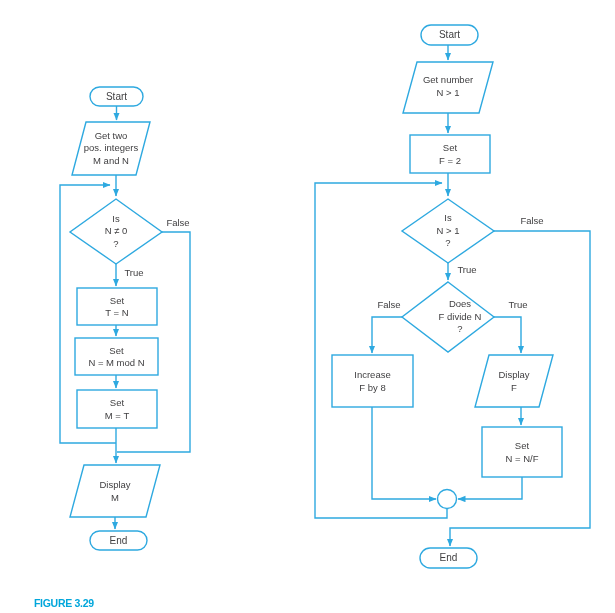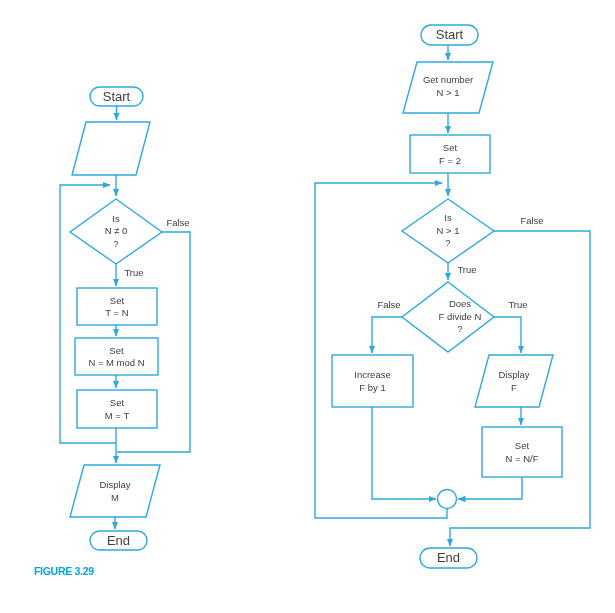--- a/index.html
+++ b/index.html
@@ -16,33 +16,34 @@
   .edge  { fill: none; stroke: var(--line); stroke-width: 1.4; }
   #arr path { fill: var(--line); stroke: none; }
   .lbl {
     position: absolute;
     transform: translate(-50%, -50%);
     font: 9.5px/12.5px "Liberation Sans", sans-serif;
     color: var(--node_text);
     white-space: pre-line;
     text-align: center;
   }
-  .lbl.term { font-size: 13px; }
+  .lbl.term { font-size: 10px; }
   .caption {
     position: absolute;
     display: flex;
     gap: 13px;
     align-items: flex-start;
   }
   .cap-label {
     font: bold 10.5px/16px "Liberation Sans", sans-serif;
     letter-spacing: -0.3px;
     color: var(--caption_label);
     padding-top: 2px;
     white-space: nowrap;
+    margin-top: 32px;
   }
   .cap-text {
     font: bold 13px/20px "Liberation Serif", serif;
     color: var(--caption_text);
     white-space: pre-line;
   }
 </style>
 </head>
 <body>
 
@@ -94,20 +95,23 @@
       <line class="edge" x1="521" y1="407" x2="521" y2="425" marker-end="url(#arr)"></line>
       <rect class="shape" x="482" y="427" width="80" height="50"></rect>
       <path class="edge" d="M372,407 L372,499 L436,499" marker-end="url(#arr)"></path>
       <path class="edge" d="M522,477 L522,499 L458,499" marker-end="url(#arr)"></path>
       <circle class="shape" cx="447" cy="499" r="9.5"></circle>
       <rect class="shape" x="420" y="548" width="57" height="20" rx="10"></rect>
     </g>
   </svg>
 
   <div class="lbl term" style="left:116.5px; top:96.5px">Start</div>
+  <div class="lbl" style="left:111px; top:148.5px">Get two
+pos. integers
+M and N</div>
   <div class="lbl" style="left:116px; top:231.5px">Is
 N ≠ 0
 ?</div>
   <div class="lbl" style="left:178px; top:223px">False</div>
   <div class="lbl" style="left:134px; top:273px">True</div>
   <div class="lbl" style="left:117px; top:306.5px">Set
 T = N</div>
   <div class="lbl" style="left:116.5px; top:356.5px">Set
 N = M mod N</div>
   <div class="lbl" style="left:117px; top:409px">Set
@@ -125,21 +129,21 @@
 N &gt; 1
 ?</div>
   <div class="lbl" style="left:532px; top:221px">False</div>
   <div class="lbl" style="left:467px; top:270px">True</div>
   <div class="lbl" style="left:460px; top:317px">Does
 F divide N
 ?</div>
   <div class="lbl" style="left:389px; top:305px">False</div>
   <div class="lbl" style="left:518px; top:305px">True</div>
   <div class="lbl" style="left:372.5px; top:381px">Increase
-F by 1</div>
+F by 8</div>
   <div class="lbl" style="left:514px; top:381px">Display
 F</div>
   <div class="lbl" style="left:522px; top:452px">Set
 N = N/F</div>
   <div class="lbl term" style="left:448.5px; top:558px">End</div>
 
   <div class="caption" style="left:34px; top:561px">
     <span class="cap-label">FIGURE 3.29</span>
   </div>
 

